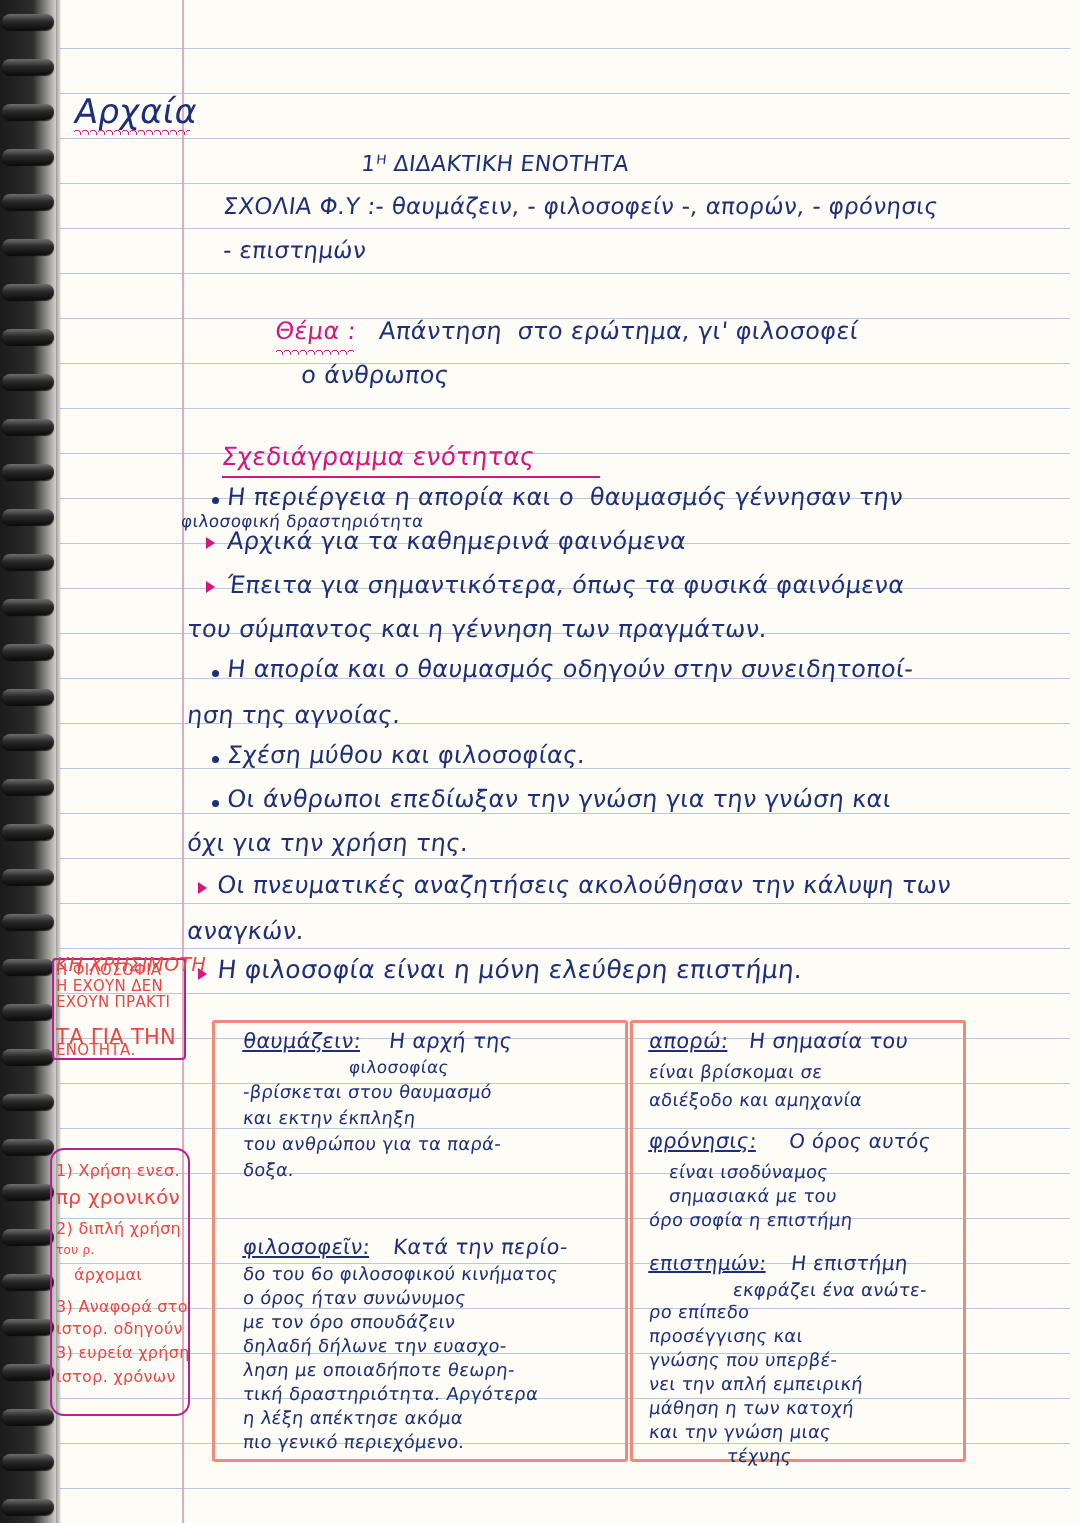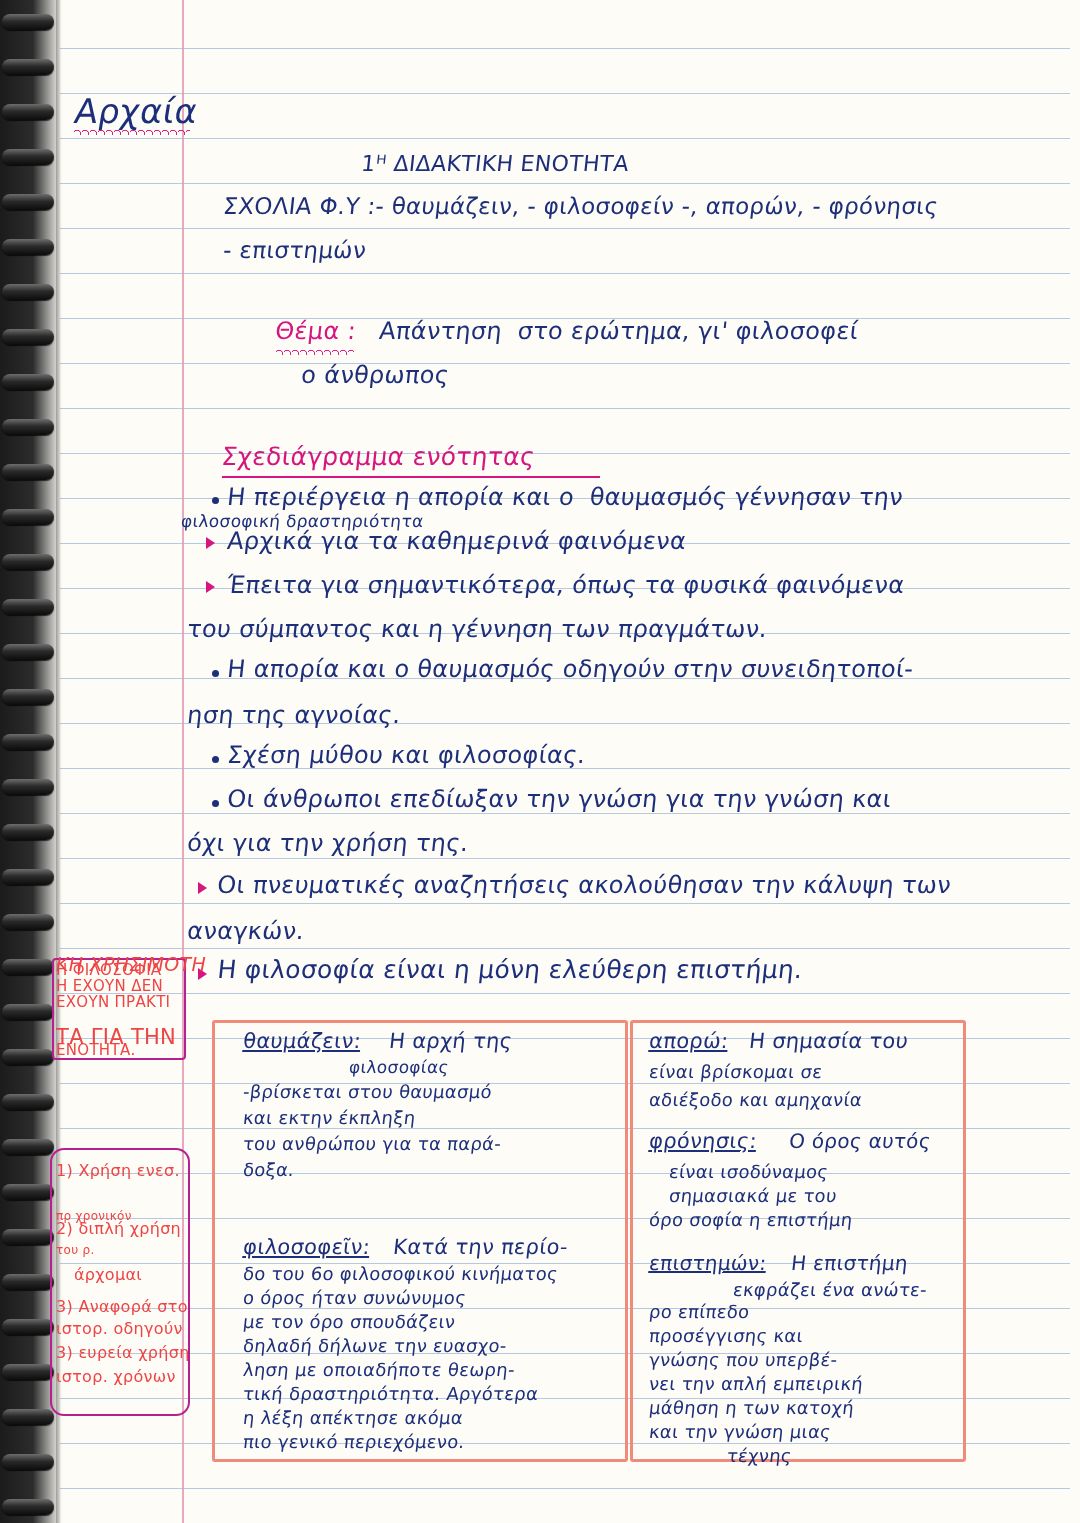--- a/index.html
+++ b/index.html
@@ -268,21 +268,21 @@
   <div class="box-magenta" style="left:52px; top:958px; width:130px; height:98px;"></div>
   <div class="hw ink-purple" style="left:56px; top:962px; font-size:15px;">Η ΦΙΛΟΣΟΦΙΑ</div>
   <div class="hw ink-purple" style="left:56px; top:978px; font-size:15px;">Η ΕΧΟΥΝ ΔΕΝ</div>
   <div class="hw ink-purple" style="left:56px; top:994px; font-size:15px;">ΕΧΟΥΝ ΠΡΑΚΤΙ</div>
   <div class="hw ink-purple" style="left:56px; top:954px; font-size:19px;font-style:italic;">ΚΗ ΧΡΗΣΙΜΟΤΗ</div>
   <div class="hw ink-purple" style="left:56px; top:1026px; font-size:21px;">ΤΑ ΓΙΑ ΤΗΝ</div>
   <div class="hw ink-purple" style="left:56px; top:1042px; font-size:15px;">ΕΝΟΤΗΤΑ.</div>
 
   <div class="box-wavy" style="left:50px; top:1148px; width:136px; height:264px;"></div>
   <div class="hw ink-purple" style="left:56px; top:1162px; font-size:16px;">1) Χρήση ενεσ.</div>
-  <div class="hw ink-purple" style="left:56px; top:1186px; font-size:12px;margin-top:24px;">πρ χρονικόν</div>
+  <div class="hw ink-purple" style="left:56px; top:1186px; font-size:20px;">πρ χρονικόν</div>
   <div class="hw ink-purple" style="left:56px; top:1220px; font-size:16px;">2) διπλή χρήση</div>
   <div class="hw ink-purple" style="left:56px; top:1244px; font-size:12px;">του ρ.</div>
   <div class="hw ink-purple" style="left:74px; top:1266px; font-size:16px;">άρχομαι</div>
   <div class="hw ink-purple" style="left:56px; top:1298px; font-size:16px;">3) Αναφορά στο</div>
   <div class="hw ink-purple" style="left:56px; top:1320px; font-size:16px;">ιστορ. οδηγούν</div>
   <div class="hw ink-purple" style="left:56px; top:1344px; font-size:16px;">3) ευρεία χρήση</div>
   <div class="hw ink-purple" style="left:56px; top:1368px; font-size:16px;">ιστορ. χρόνων</div>
 
   <div class="box-salmon" style="left:212px; top:1020px; width:410px; height:436px;"></div>
 

